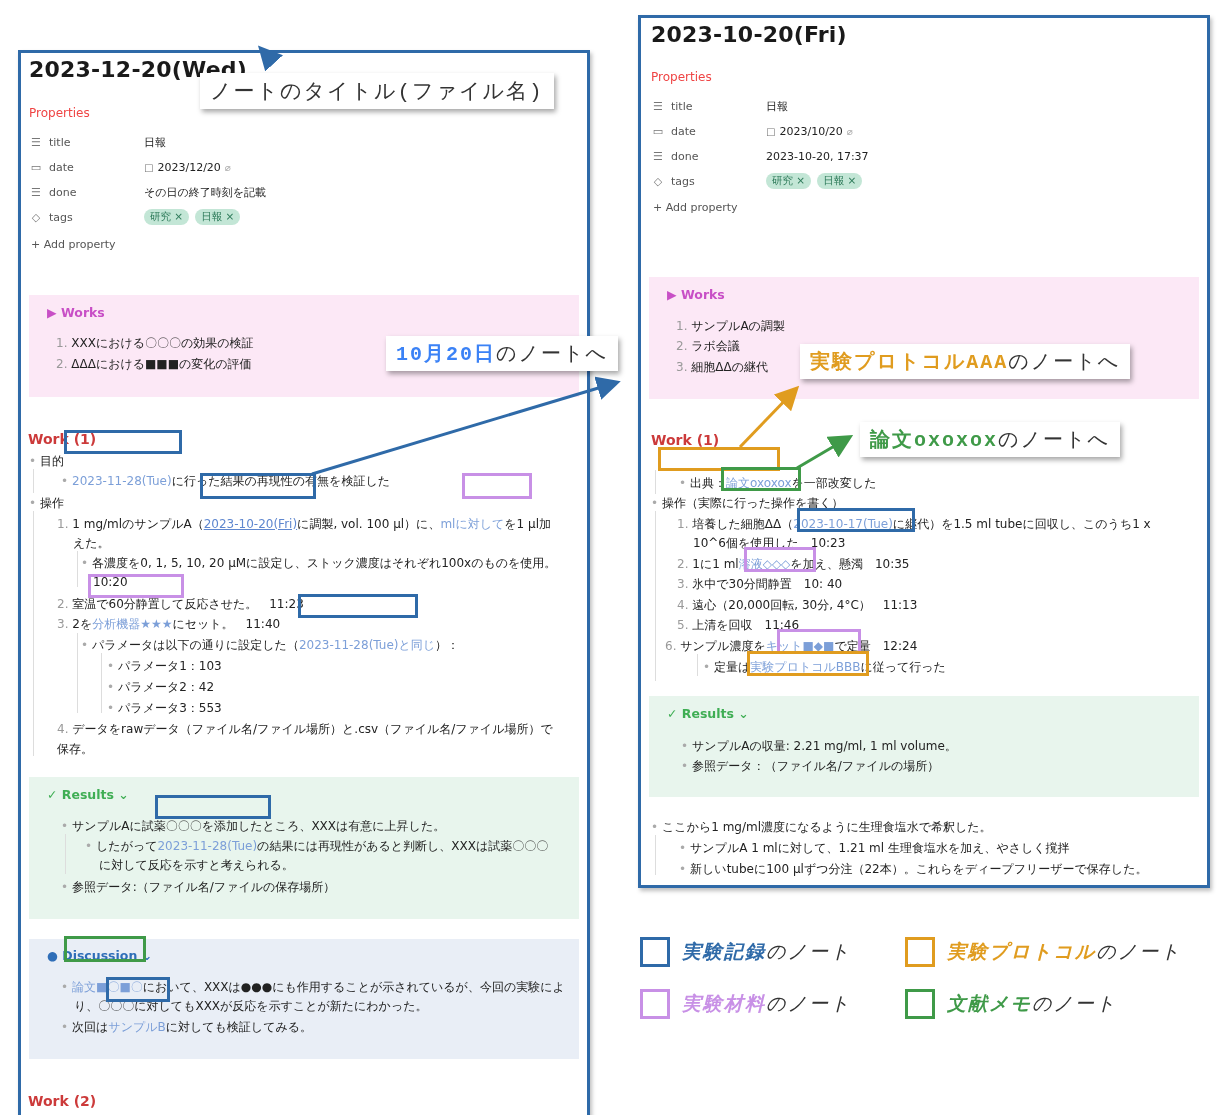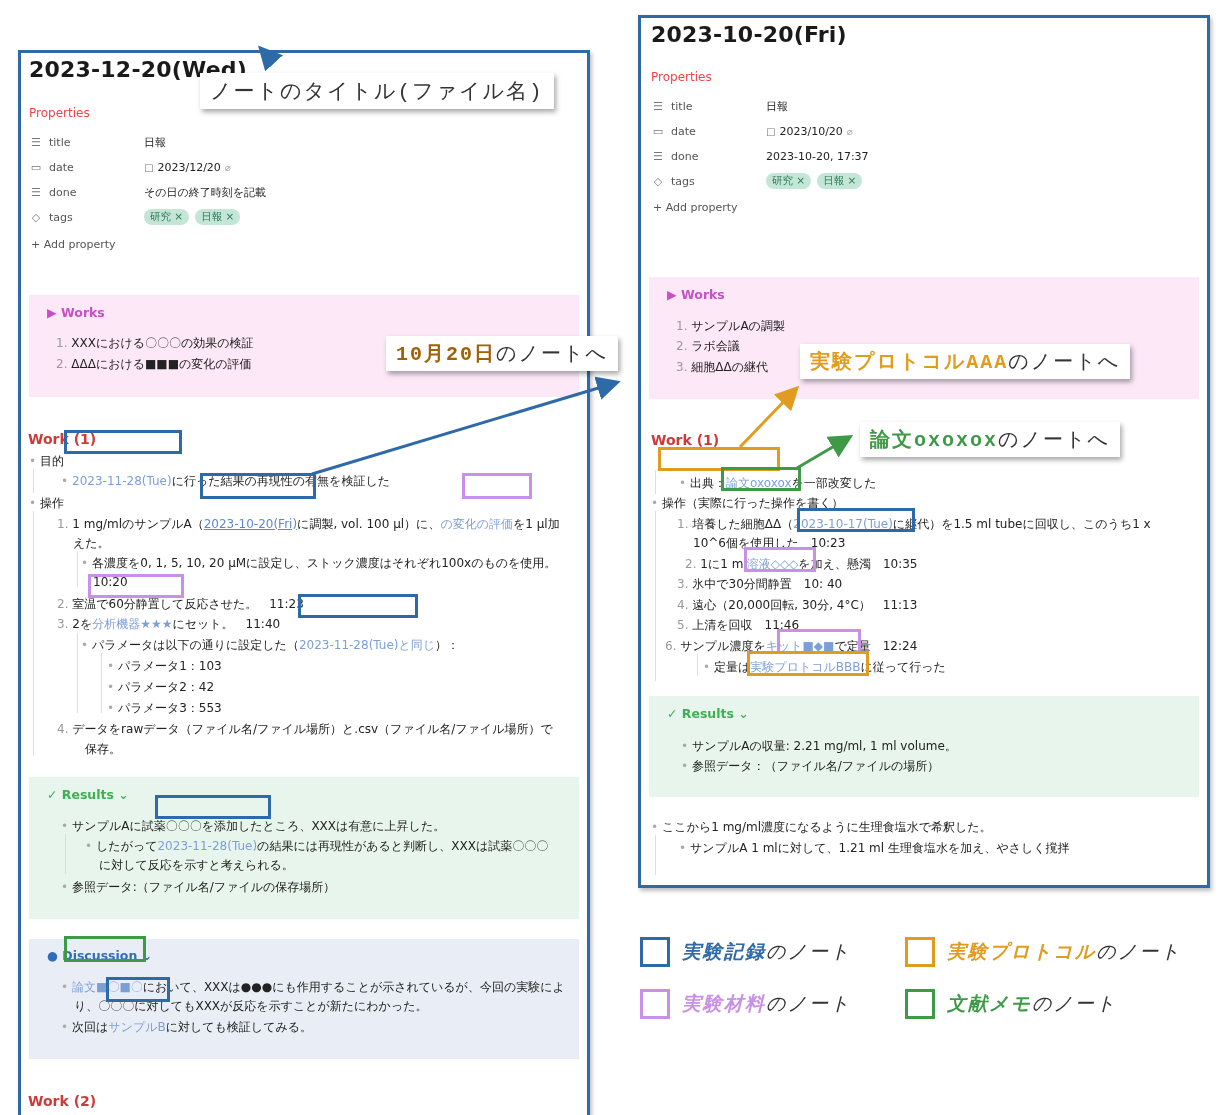--- a/index.html
+++ b/index.html
@@ -109,35 +109,35 @@
     <div class="line" style="left:27px;top:61px;"><span class="num">2. </span><span>ΔΔΔにおける■■■の変化の評価</span></div>
   </div>
 
   <div class="h-work" style="left:7px;top:378px;">Work (1)</div>
   <div class="line" style="left:8px;top:400px;"><span class="bul">•</span><span>目的</span></div>
   <div class="vguide" style="left:12px;top:416px;height:24px;"></div>
   <div class="line" style="left:40px;top:420px;"><span class="bul">•</span><span class="link">2023-11-28(Tue)</span><span>に行った結果の再現性の有無を検証した</span></div>
   <div class="line" style="left:8px;top:442px;"><span class="bul">•</span><span>操作</span></div>
   <div class="vguide" style="left:12px;top:458px;height:245px;"></div>
 
-  <div class="line" style="left:36px;top:463px;"><span class="num">1. </span><span>1 mg/mlのサンプルA（</span><span class="ulink">2023-10-20(Fri)</span><span>に調製, vol. 100 µl）に、</span><span class="link">の変化の評価</span><span>を1 µl加</span></div>
+  <div class="line" style="left:36px;top:463px;"><span class="num">1. </span><span>1 mg/mlのサンプルA（</span><span class="ulink">2023-10-20(Fri)</span><span>に調製, vol. 100 µl）に、</span><span class="link">mlに対して</span><span>を1 µl加</span></div>
   <div class="line" style="left:52px;top:482px;">えた。</div>
   <div class="vguide" style="left:56px;top:498px;height:36px;"></div>
   <div class="line" style="left:60px;top:502px;"><span class="bul">•</span><span>各濃度を0, 1, 5, 10, 20 µMに設定し、ストック濃度はそれぞれ100xのものを使用。</span></div>
   <div class="line" style="left:72px;top:522px;">10:20</div>
   <div class="line" style="left:36px;top:543px;"><span class="num">2. </span><span>室温で60分静置して反応させた。　11:23</span></div>
   <div class="line" style="left:36px;top:563px;"><span class="num">3. </span><span>2を</span><span class="link">分析機器★★★</span><span>にセット。　11:40</span></div>
   <div class="vguide" style="left:56px;top:580px;height:80px;"></div>
   <div class="line" style="left:60px;top:584px;"><span class="bul">•</span><span>パラメータは以下の通りに設定した（</span><span class="link">2023-11-28(Tue)と同じ</span><span>）：</span></div>
   <div class="vguide" style="left:80px;top:600px;height:60px;"></div>
   <div class="line" style="left:86px;top:605px;"><span class="bul">•</span><span>パラメータ1：103</span></div>
   <div class="line" style="left:86px;top:626px;"><span class="bul">•</span><span>パラメータ2：42</span></div>
   <div class="line" style="left:86px;top:647px;"><span class="bul">•</span><span>パラメータ3：553</span></div>
   <div class="line" style="left:36px;top:668px;"><span class="num">4. </span><span>データをrawデータ（ファイル名/ファイル場所）と.csv（ファイル名/ファイル場所）で</span></div>
-  <div class="line" style="left:64px;top:688px;">保存。</div>
+  <div class="line" style="left:36px;top:688px;">保存。</div>
 
   <div class="callout-box results-box" style="top:724px;height:142px;">
     <div class="box-head results-head" style="left:18px;top:10px;">✓ Results ⌄</div>
     <div class="line" style="left:32px;top:41px;"><span class="bul">•</span><span>サンプルAに試薬〇〇〇を添加したところ、XXXは有意に上昇した。</span></div>
     <div class="vguide" style="left:36px;top:57px;height:40px;"></div>
     <div class="line" style="left:56px;top:61px;"><span class="bul">•</span><span>したがって</span><span class="link">2023-11-28(Tue)</span><span>の結果には再現性があると判断し、XXXは試薬〇〇〇</span></div>
     <div class="line" style="left:70px;top:80px;">に対して反応を示すと考えられる。</div>
     <div class="line" style="left:32px;top:102px;"><span class="bul">•</span><span>参照データ:（ファイル名/ファイルの保存場所）</span></div>
   </div>
 
@@ -201,37 +201,38 @@
   </div>
 
   <div class="h-work" style="left:10px;top:414px;">Work (1)</div>
   <div class="vguide" style="left:14px;top:452px;height:24px;"></div>
   <div class="line" style="left:38px;top:457px;"><span class="bul">•</span><span>出典：</span><span class="link">論文oxoxox</span><span>を一部改変した</span></div>
   <div class="line" style="left:10px;top:477px;"><span class="bul">•</span><span>操作（実際に行った操作を書く）</span></div>
   <div class="vguide" style="left:14px;top:493px;height:170px;"></div>
 
   <div class="line" style="left:36px;top:498px;"><span class="num">1. </span><span>培養した細胞ΔΔ（</span><span class="link">2023-10-17(Tue)</span><span>に継代）を1.5 ml tubeに回収し、このうち1 x</span></div>
   <div class="line" style="left:52px;top:517px;">10^6個を使用した　10:23</div>
-  <div class="line" style="left:44px;top:538px;"><span class="num">2. </span><span>1に1 ml</span><span class="link">溶液◇◇◇</span><span>を加え、懸濁　10:35</span></div>
+  <div class="line" style="left:36px;top:538px;"><span class="num">2. </span><span>1に1 ml</span><span class="link">溶液◇◇◇</span><span>を加え、懸濁　10:35</span></div>
   <div class="line" style="left:36px;top:558px;"><span class="num">3. </span><span>氷中で30分間静置　10: 40</span></div>
   <div class="line" style="left:36px;top:579px;"><span class="num">4. </span><span>遠心（20,000回転, 30分, 4°C）　11:13</span></div>
   <div class="line" style="left:36px;top:599px;"><span class="num">5. </span><span>上清を回収　11:46</span></div>
   <div class="line" style="left:24px;top:620px;"><span class="num">6. </span><span>サンプル濃度を</span><span class="link">キット■◆■</span><span>で定量　12:24</span></div>
   <div class="vguide" style="left:56px;top:636px;height:22px;"></div>
   <div class="line" style="left:62px;top:641px;"><span class="bul">•</span><span>定量は</span><span class="link">実験プロトコルBBB</span><span>に従って行った</span></div>
 
   <div class="callout-box results-box" style="top:678px;height:101px;">
     <div class="box-head results-head" style="left:18px;top:10px;">✓ Results ⌄</div>
     <div class="line" style="left:32px;top:42px;"><span class="bul">•</span><span>サンプルAの収量: 2.21 mg/ml, 1 ml volume。</span></div>
     <div class="line" style="left:32px;top:62px;"><span class="bul">•</span><span>参照データ：（ファイル名/ファイルの場所）</span></div>
   </div>
 
   <div class="line" style="left:10px;top:801px;"><span class="bul">•</span><span>ここから1 mg/ml濃度になるように生理食塩水で希釈した。</span></div>
   <div class="vguide" style="left:14px;top:817px;height:40px;"></div>
   <div class="line" style="left:38px;top:822px;"><span class="bul">•</span><span>サンプルA 1 mlに対して、1.21 ml 生理食塩水を加え、やさしく撹拌</span></div>
+  <div class="line" style="left:38px;top:843px;"><span class="bul">•</span><span>新しいtubeに100 µlずつ分注（22本）。これらをディープフリーザーで保存した。</span></div>
 </div>
 
 <div class="hl hl-blue" style="left:64px;top:430px;width:118px;height:24px;"></div>
 <div class="hl hl-blue" style="left:200px;top:473px;width:116px;height:26px;"></div>
 <div class="hl hl-purple" style="left:462px;top:473px;width:70px;height:26px;"></div>
 <div class="hl hl-purple" style="left:88px;top:574px;width:96px;height:24px;"></div>
 <div class="hl hl-blue" style="left:298px;top:594px;width:120px;height:24px;"></div>
 <div class="hl hl-blue" style="left:155px;top:795px;width:116px;height:24px;"></div>
 <div class="hl hl-green" style="left:64px;top:936px;width:82px;height:26px;"></div>
 <div class="hl hl-blue" style="left:106px;top:977px;width:64px;height:25px;"></div>
@@ -255,21 +256,21 @@
         <path d="M0,0 L8,4 L0,8 z" fill="#3f9a48"></path>
       </marker>
   </defs>
   <line x1="272" y1="61" x2="262" y2="50" stroke="#2f6aa8" stroke-width="3" marker-end="url(#ahBlue)"></line>
   <line x1="312" y1="474" x2="615" y2="383" stroke="#2f6aa8" stroke-width="3" marker-end="url(#ahBlue)"></line>
   <line x1="740" y1="447" x2="795" y2="390" stroke="#e09c1f" stroke-width="3" marker-end="url(#ahOrange)"></line>
   <line x1="797" y1="468" x2="848" y2="438" stroke="#3f9a48" stroke-width="3" marker-end="url(#ahGreen)"></line>
 </svg>
 
 <div class="anno" style="left:200px;top:73px;font-size:21px;">ノートのタイトル(ファイル名)</div>
-<div class="anno" style="left:386px;top:336px;"><b style="color:#a16207;">10月20日</b><span>のノートへ</span></div>
+<div class="anno" style="left:386px;top:336px;"><b style="color:#3b82f6;">10月20日</b><span>のノートへ</span></div>
 <div class="anno" style="left:800px;top:344px;"><b style="color:#e09c1f;">実験プロトコルAAA</b><span>のノートへ</span></div>
 <div class="anno" style="left:860px;top:422px;"><b style="color:#3f9a48;">論文oxoxox</b><span>のノートへ</span></div>
 
 <div class="legend-item" style="left:640px;top:937px;">
   <div class="legend-sq" style="border-color:#2f6aa8;"></div>
   <b style="color:#2f6aa8;">実験記録</b>
     <span>のノート</span>
 </div>
 <div class="legend-item" style="left:905px;top:937px;">
   <div class="legend-sq" style="border-color:#e09c1f;"></div>

